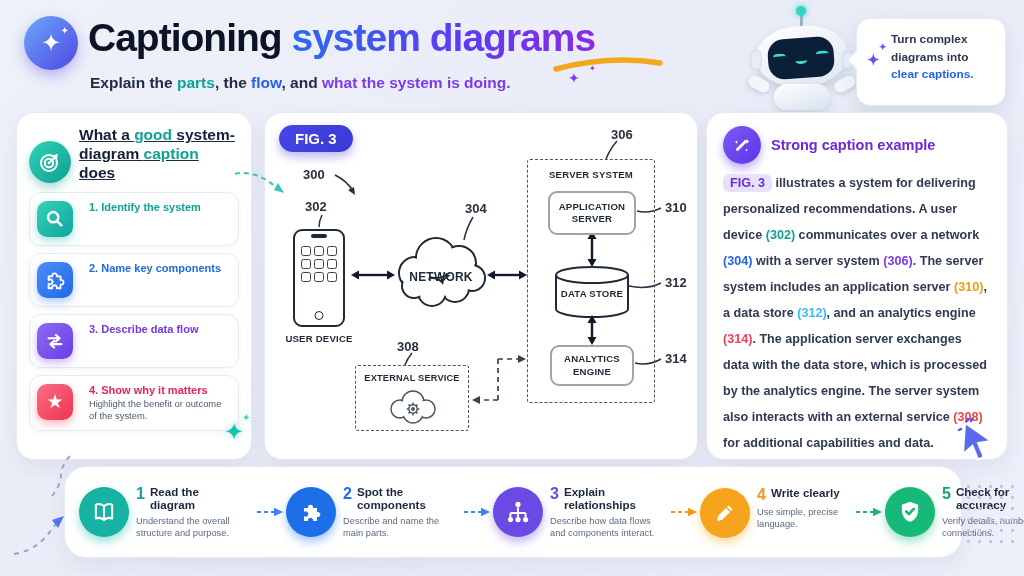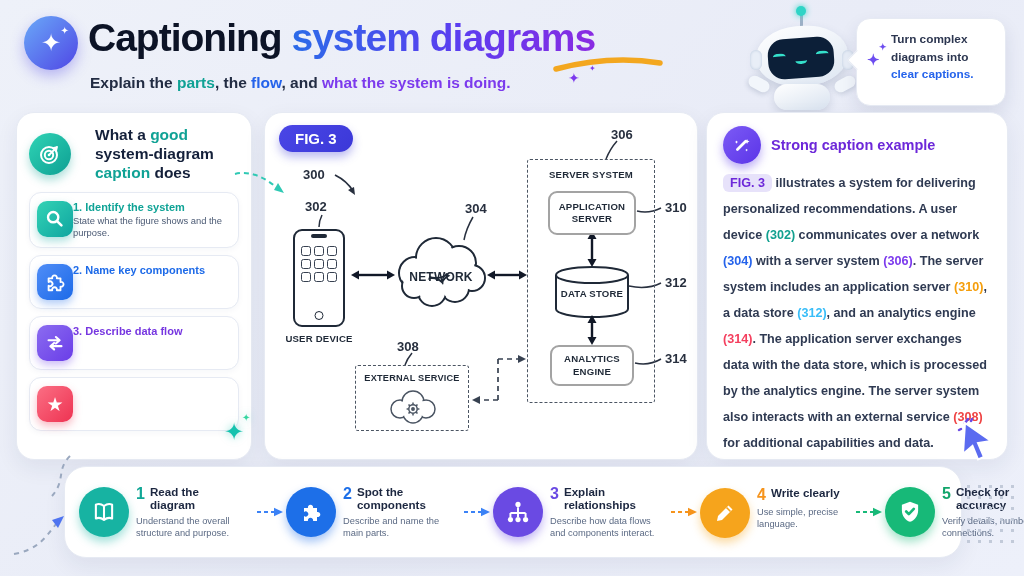--- a/index.html
+++ b/index.html
@@ -40,25 +40,25 @@
   .arm { position:absolute; top:72px; width:22px; height:12px; background:#f2f6fb; border-radius:8px; box-shadow:0 2px 5px rgba(40,60,100,.18); }
   .bubble { position:absolute; left:856px; top:18px; width:150px; height:88px; background:#fff; border:1px solid #e6eaf3;
     border-radius:14px; box-shadow:0 8px 18px rgba(30,41,90,.10); padding:12px 10px 10px 34px;
     font-size:11.8px; font-weight:700; color:#2c3650; line-height:1.5; }
   .bubble .tail { position:absolute; left:-7px; top:34px; width:14px; height:14px; background:#fff; border-left:1px solid #e6eaf3; border-bottom:1px solid #e6eaf3; transform:rotate(45deg); }
   .bubble .bspark { position:absolute; left:10px; top:30px; color:#6d4df0; font-size:15px; }
   .bubble .bspark2 { position:absolute; left:22px; top:22px; color:#6d4df0; font-size:9px; }
 
   
   .left-card { left:16px; top:112px; width:236px; height:348px; padding:13px 12px; }
-  .lc-head { display:flex; gap:24px; align-items:center; margin-bottom:9px; }
+  .lc-head { display:flex; gap:8px; align-items:flex-end; margin-bottom:9px;text-decoration:underline; }
   .lc-badge { width:42px; height:42px; min-width:42px; border-radius:50%; background:linear-gradient(135deg,#2fd4b5,#0e9f93);
     display:flex; align-items:center; justify-content:center; box-shadow:0 5px 10px rgba(16,163,150,.35); }
   .lc-title { font-size:15.5px; font-weight:800; color:#14203a; line-height:1.22; width:160px; }
-  .lc-item { display:flex; gap:0; align-items:flex-start; border:1px solid #e6eaf3; border-radius:12px;
+  .lc-item { display:flex; gap:16px; align-items:flex-start; border:1px solid #e6eaf3; border-radius:12px;
     padding:8px 7px; margin-top:7px; background:#fff; box-shadow:0 2px 6px rgba(30,41,90,.04); }
   .lc-tile { width:36px; height:36px; min-width:36px; border-radius:10px; display:flex; align-items:center; justify-content:center; color:#fff; }
   .tile-teal   { background:linear-gradient(135deg,#34d3b5,#0ea5a0); box-shadow:0 4px 8px rgba(14,165,160,.35); }
   .tile-blue   { background:linear-gradient(135deg,#4f8df7,#1d6ae8); box-shadow:0 4px 8px rgba(29,106,232,.35); }
   .tile-purple { background:linear-gradient(135deg,#8b6cf0,#6a3de8); box-shadow:0 4px 8px rgba(106,61,232,.35); }
   .tile-red    { background:linear-gradient(135deg,#fb6f84,#ee3352); box-shadow:0 4px 8px rgba(238,51,82,.35); }
   .lc-item-title { font-size:11px; font-weight:800; }
   .t1 { color:#0fa396; } .t2 { color:#1d6ae8; } .t3 { color:#7636e0; } .t4 { color:#e8234f; }
   .lc-item-desc { font-size:9.4px; color:#4b5a74; line-height:1.3; margin-top:2px; }
   .big-spark-teal { position:absolute; left:224px; top:418px; color:#14c2ae; font-size:24px; text-shadow:0 0 8px rgba(20,194,174,.5); }
@@ -174,21 +174,20 @@
 
   <div class="lc-item">
     <div class="lc-tile tile-teal">
       <svg width="22" height="22" viewBox="0 0 24 24">
         <circle cx="10" cy="10" r="5.6" fill="none" stroke="#fff" stroke-width="2.6"></circle>
         <path d="M14.5 14.5 L19 19" stroke="#fff" stroke-width="2.8" stroke-linecap="round"></path>
       </svg>
     </div>
     <div>
       <div class="lc-item-title t1"><span>1.</span> <span>Identify the system</span></div>
-      <div class="lc-item-desc">State what the figure shows and the purpose.</div>
     </div>
   </div>
 
   <div class="lc-item">
     <div class="lc-tile tile-blue">
       <svg width="22" height="22" viewBox="0 0 24 24">
         <path d="M5 8 h4 a2.6 2.6 0 1 1 5 0 h4 v4 a2.6 2.6 0 1 1 0 5 v4 h-4 a2.6 2.6 0 1 0 -5 0 H5 v-5 a2.6 2.6 0 1 0 0-4 z" fill="none" stroke="#fff" stroke-width="2" stroke-linejoin="round"></path>
       </svg>
     </div>
     <div>
@@ -203,20 +202,24 @@
         <path d="M19 15.5 h-11 M11 12 L7 15.5 l4 3.5" fill="none" stroke="#fff" stroke-width="2.4" stroke-linecap="round" stroke-linejoin="round"></path>
       </svg>
     </div>
     <div>
       <div class="lc-item-title t3"><span>3.</span> <span>Describe data flow</span></div>
     </div>
   </div>
 
   <div class="lc-item">
     <div class="lc-tile tile-red" style="font-size:19px;">★</div>
+    <div>
+      <div class="lc-item-title t4"><span>4.</span> <span>Show why it matters</span></div>
+      <div class="lc-item-desc">Highlight the benefit or outcome of the system.</div>
+    </div>
   </div>
 </div>
 <div class="big-spark-teal">✦<small>✦</small></div>
 
 <div class="card fig-card">
   <div class="fig-badge">FIG. 3</div>
   <span class="fref" style="left:38px; top:54px;">300</span>
 
   <svg class="fig-svg" width="434" height="348" viewBox="0 0 434 348">
 

